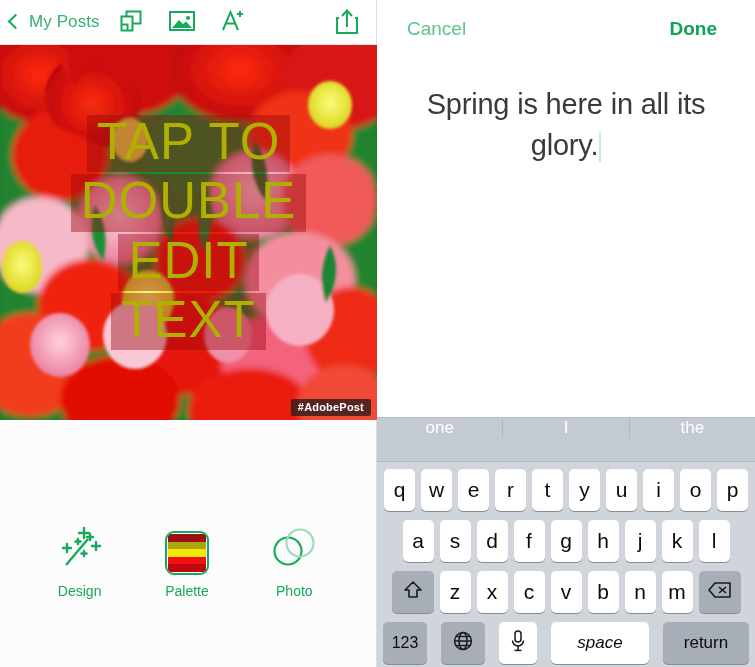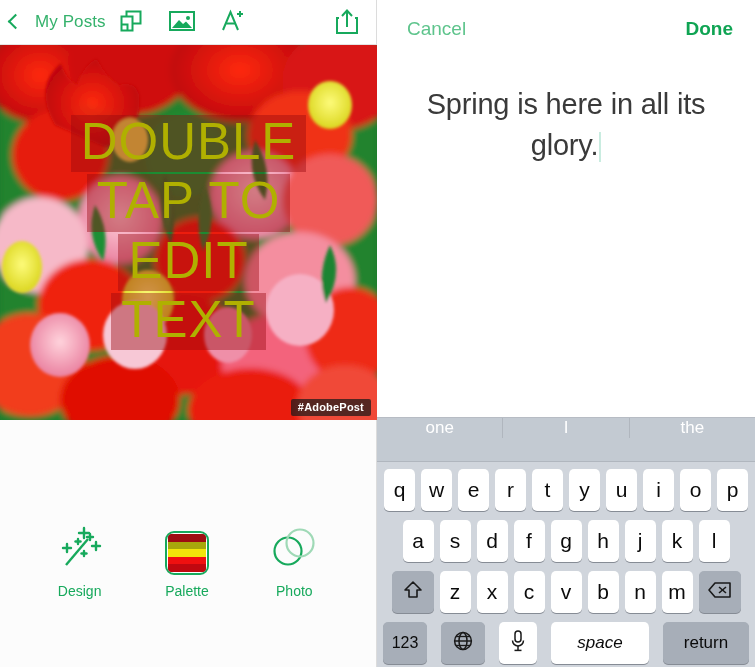--- a/index.html
+++ b/index.html
@@ -20,21 +20,21 @@
     position: relative;
   }
   .topbar {
     height: 45px; flex: 0 0 45px;
     display: flex; align-items: center;
     background: #ffffff;
     border-bottom: 1px solid #e4e4e4;
     position: relative;
   }
   .back-btn {
-    display: flex; align-items: center; gap: 16px;
+    display: flex; align-items: center; gap: 10px;
     margin-left: 8px; cursor: pointer;
   }
   .chev {
     width: 11px; height: 18px; position: relative; flex: 0 0 11px;
   }
   .chev::before {
     content: ""; position: absolute; left: 2px; top: 3px;
     width: 9px; height: 9px;
     border-left: 2.2px solid #17a95c; border-bottom: 2.2px solid #17a95c;
     transform: rotate(45deg);
@@ -101,21 +101,21 @@
 
   
   .right-panel {
     width: 378px; height: 667px;
     background: #ffffff;
     display: flex; flex-direction: column;
   }
   .rt-bar {
     height: 58px; flex: 0 0 58px;
     display: flex; align-items: center; justify-content: space-between;
-    padding: 0 22px 0 30px;
+    padding: 0 38px 0 30px;
     background: #ffffff;
   }
   .cancel-btn { color: #5ec48c; font-size: 19px; cursor: pointer; }
   .done-btn { color: #0fa453; font-size: 19px; font-weight: bold; cursor: pointer; }
   .edit-area {
     flex: 1 1 auto; background: #ffffff;
     padding: 26px 24px 0 24px;
     text-align: center;
   }
   .edit-text {
@@ -287,22 +287,22 @@
 
           <path d="M165 130 q14 30 6 70 q-16 -34 -6 -70 Z" fill="url(#g1)"></path>
           <path d="M205 140 q-12 34 -2 66 q16 -32 2 -66 Z" fill="#1d8a33"></path>
           <path d="M255 95 q18 28 10 60 q-20 -28 -10 -60 Z" fill="#1a7c2d"></path>
           <path d="M95 160 q16 26 8 56 q-18 -26 -8 -56 Z" fill="#1f8f35"></path>
           <path d="M330 200 q-14 30 -4 58 q18 -30 4 -58 Z" fill="#1b8430"></path>
         </g>
       </svg>
 
       <div class="overlay-text">
+        <div class="tline">TAP TO</div>
         <div class="tline">DOUBLE</div>
-        <div class="tline">TAP TO</div>
         <div class="tline">EDIT</div>
         <div class="tline">TEXT</div>
       </div>
 
       <div class="watermark">#AdobePost</div>
     </div>
 
     <div class="spacer"></div>
 
     <div class="tool-row">

